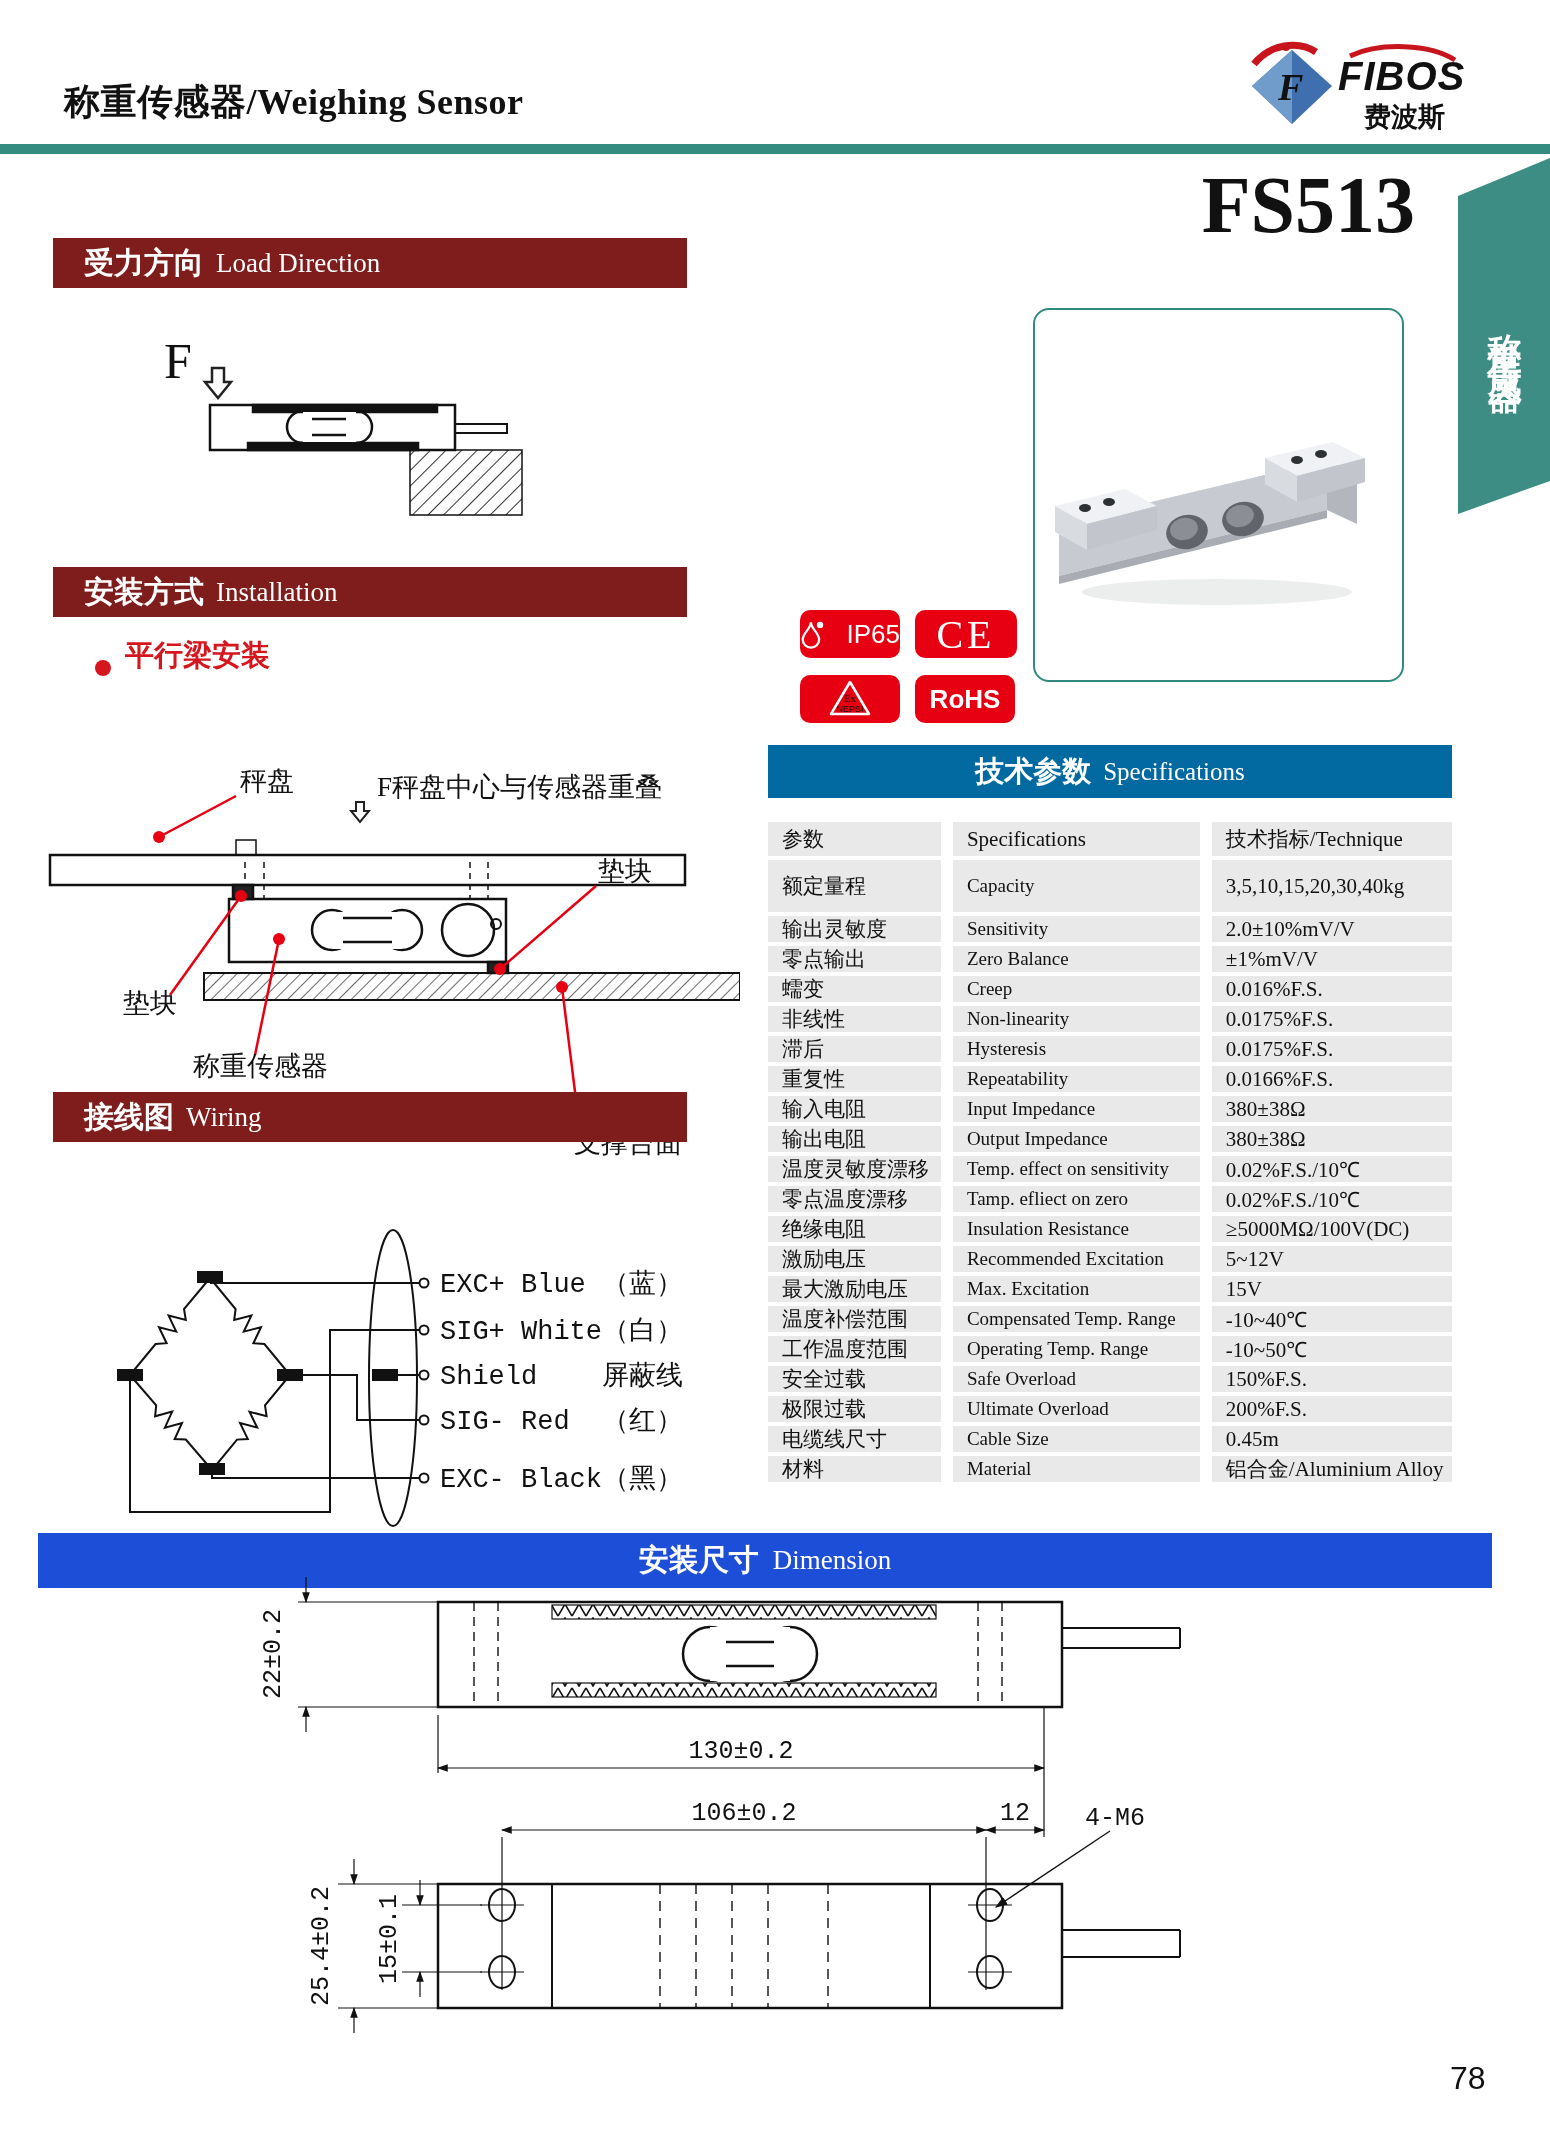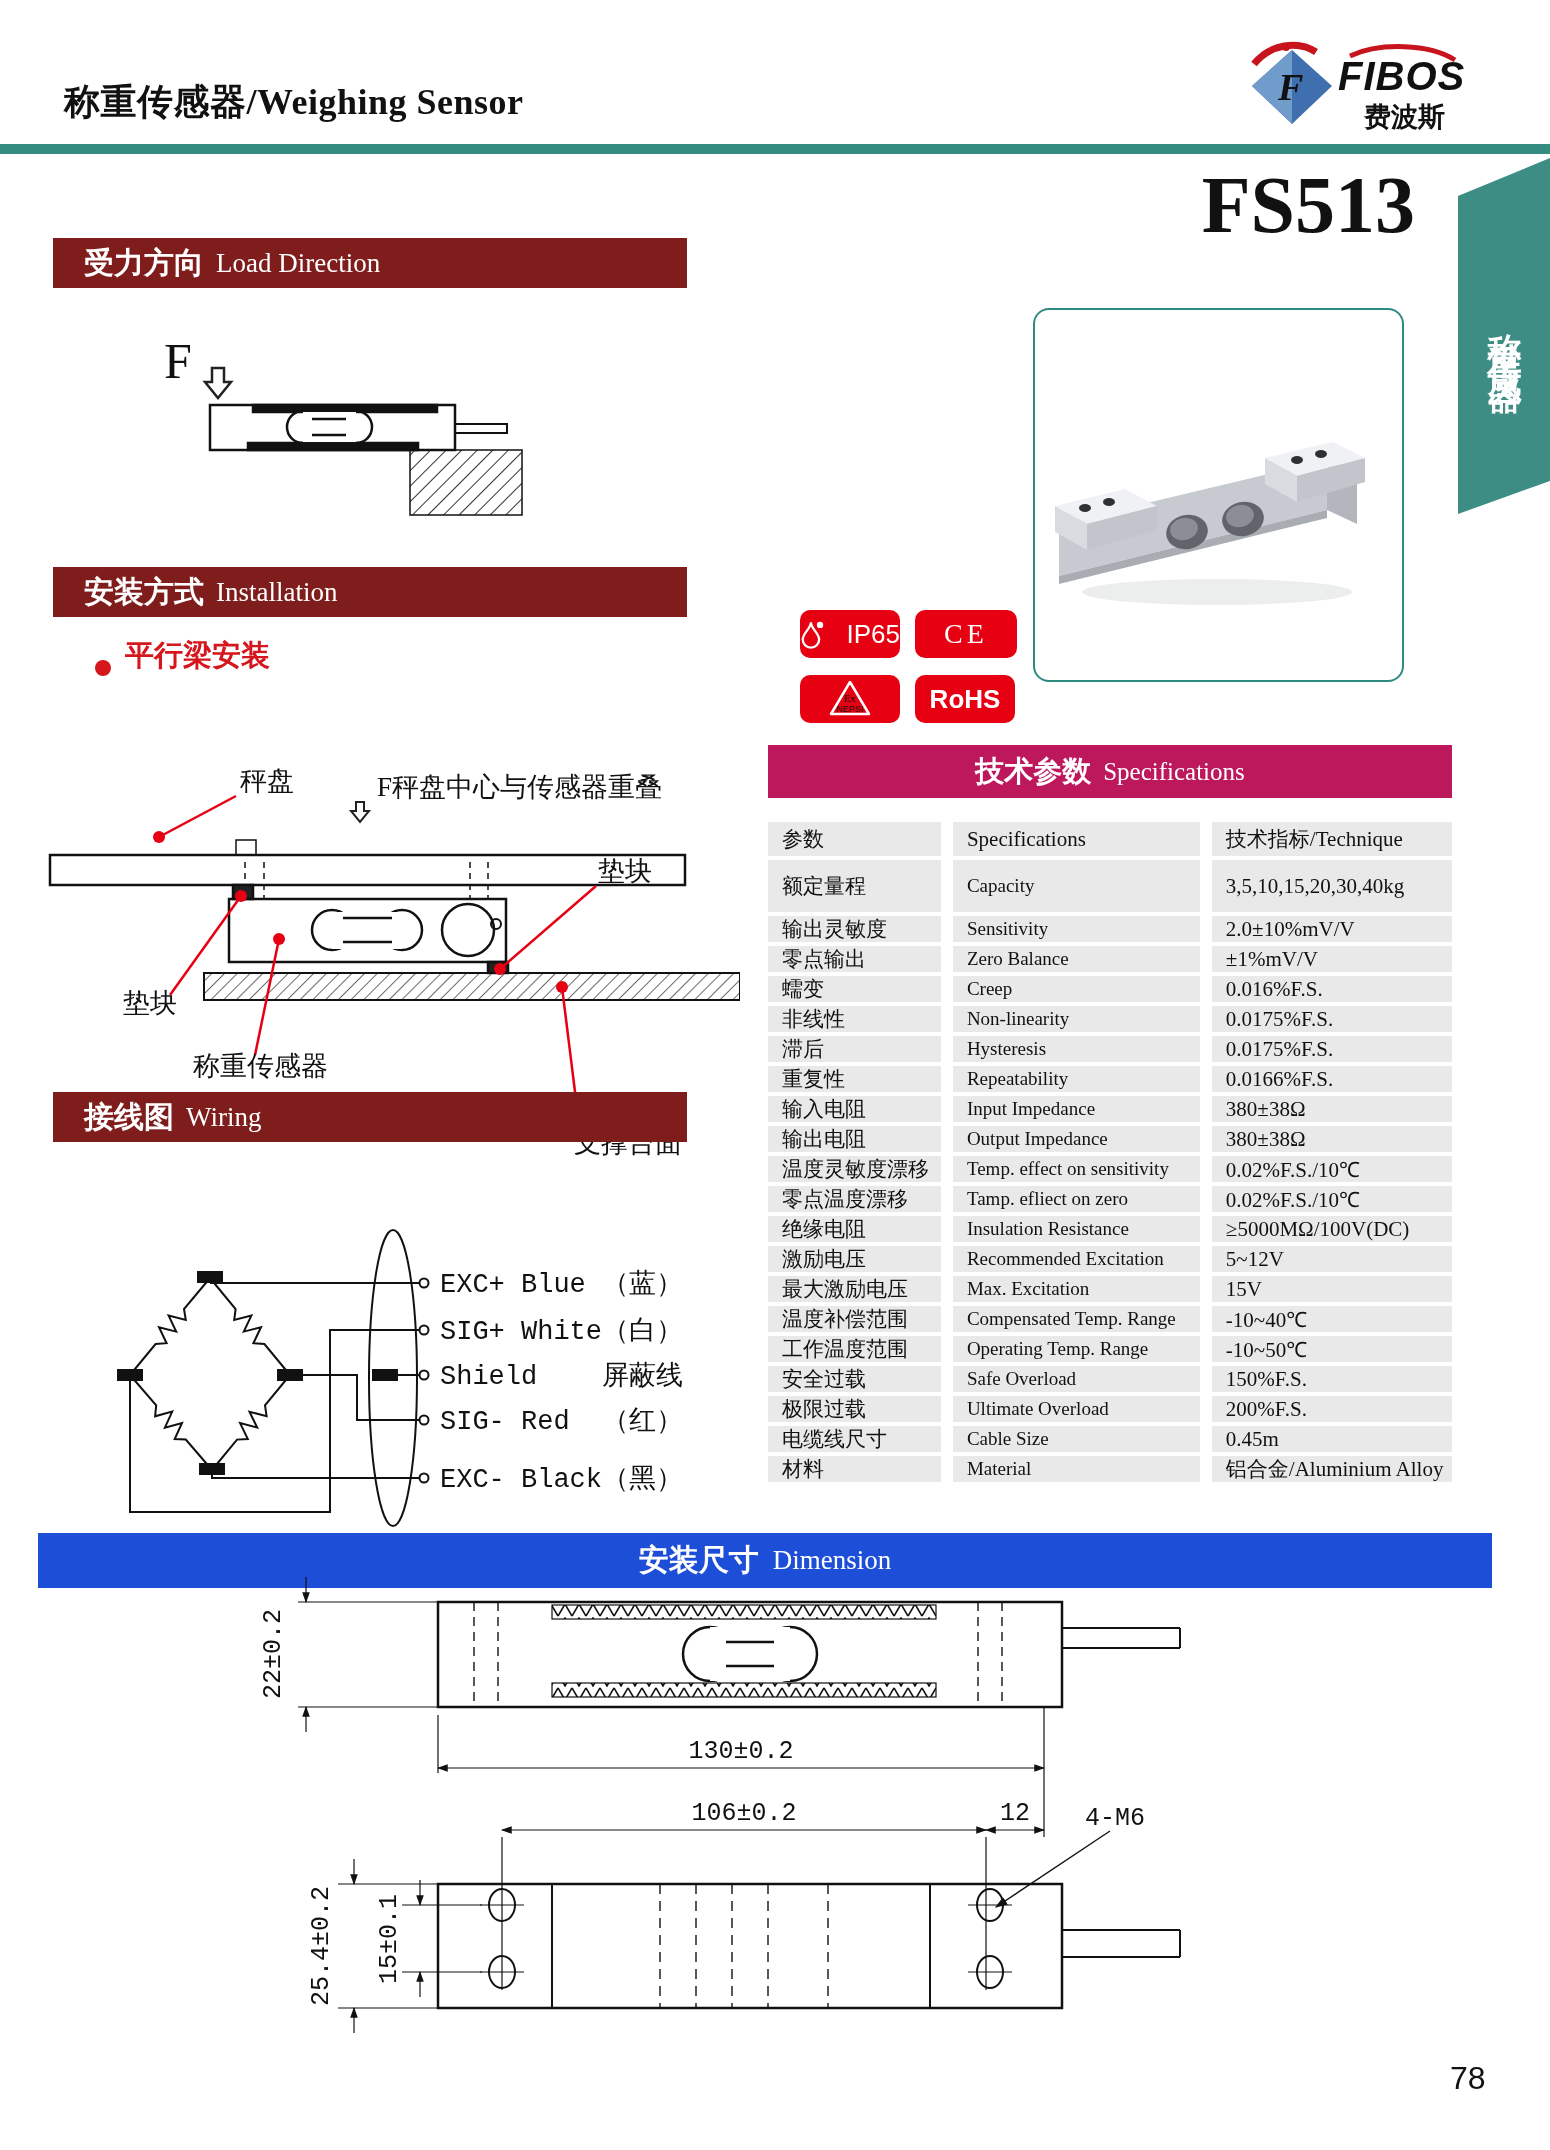--- a/index.html
+++ b/index.html
@@ -20,36 +20,36 @@
     font-size:34px;letter-spacing:12px;font-weight:600;}
   
   .sec-bar{left:53px;width:634px;height:50px;background:#7f1d1d;color:#fff;
     display:flex;align-items:center;padding-left:31px;box-sizing:border-box;gap:12px;}
   .sec-bar .cn{font-size:30px;font-weight:600;}
   .sec-bar .en{font-size:27px;}
   .bar-full{left:38px;width:1454px;height:55px;background:#1d4ed8;color:#fff;
     display:flex;align-items:center;justify-content:center;gap:14px;}
   .bar-full .cn{font-size:30px;font-weight:600;}
   .bar-full .en{font-size:27px;}
-  .bar-mid{left:768px;width:684px;height:53px;background:#be185d;color:#fff;
+  .bar-mid{left:768px;width:684px;height:53px;background:#0369a1;color:#fff;
     display:flex;align-items:center;justify-content:center;gap:12px;}
   .bar-mid .cn{font-size:29px;font-weight:600;}
   .bar-mid .en{font-size:25px;}
   
   .bullet-line{left:95px;top:636px;display:flex;align-items:flex-end;gap:14px;color:#d6161d;}
   .bullet-dot{width:16px;height:16px;border-radius:50%;background:#d6161d;}
   .bullet-line .txt{font-size:29px;font-weight:700;}
   
   .badge{border-radius:10px;background:#e60012;color:#fff;display:flex;align-items:center;justify-content:center;}
   .badge-ip65{left:800px;top:610px;width:100px;height:48px;gap:21px;}
   .badge-ce{left:915px;top:610px;width:102px;height:48px;}
   .badge-nepsi{left:800px;top:675px;width:100px;height:48px;}
   .badge-rohs{left:915px;top:675px;width:100px;height:48px;}
   .badge-ip65 .t{font-size:26px;font-family:"Liberation Sans",sans-serif;}
-  .badge-ce .t{font-size:28px;font-family:"Liberation Serif",serif;letter-spacing:4px;}
+  .badge-ce .t{font-size:40px;font-family:"Liberation Serif",serif;letter-spacing:4px;}
   .badge-rohs .t{font-size:26px;font-weight:700;font-family:"Liberation Sans",sans-serif;}
   
   .photo-box{left:1033px;top:308px;width:367px;height:370px;border:2px solid #2f8a80;border-radius:16px;background:#fff;}
   
   .spec-table{left:768px;top:822px;width:684px;}
   .spec-row{display:flex;gap:12px;margin-bottom:4px;height:26px;}
   .spec-row.hdr{height:34px;}
   .spec-row.tall{height:52px;}
   .spec-cell{background:#e9e9e9;display:flex;align-items:center;padding-left:14px;box-sizing:border-box;overflow:hidden;white-space:nowrap;}
   .sc1{width:177px;font-size:21px;}

